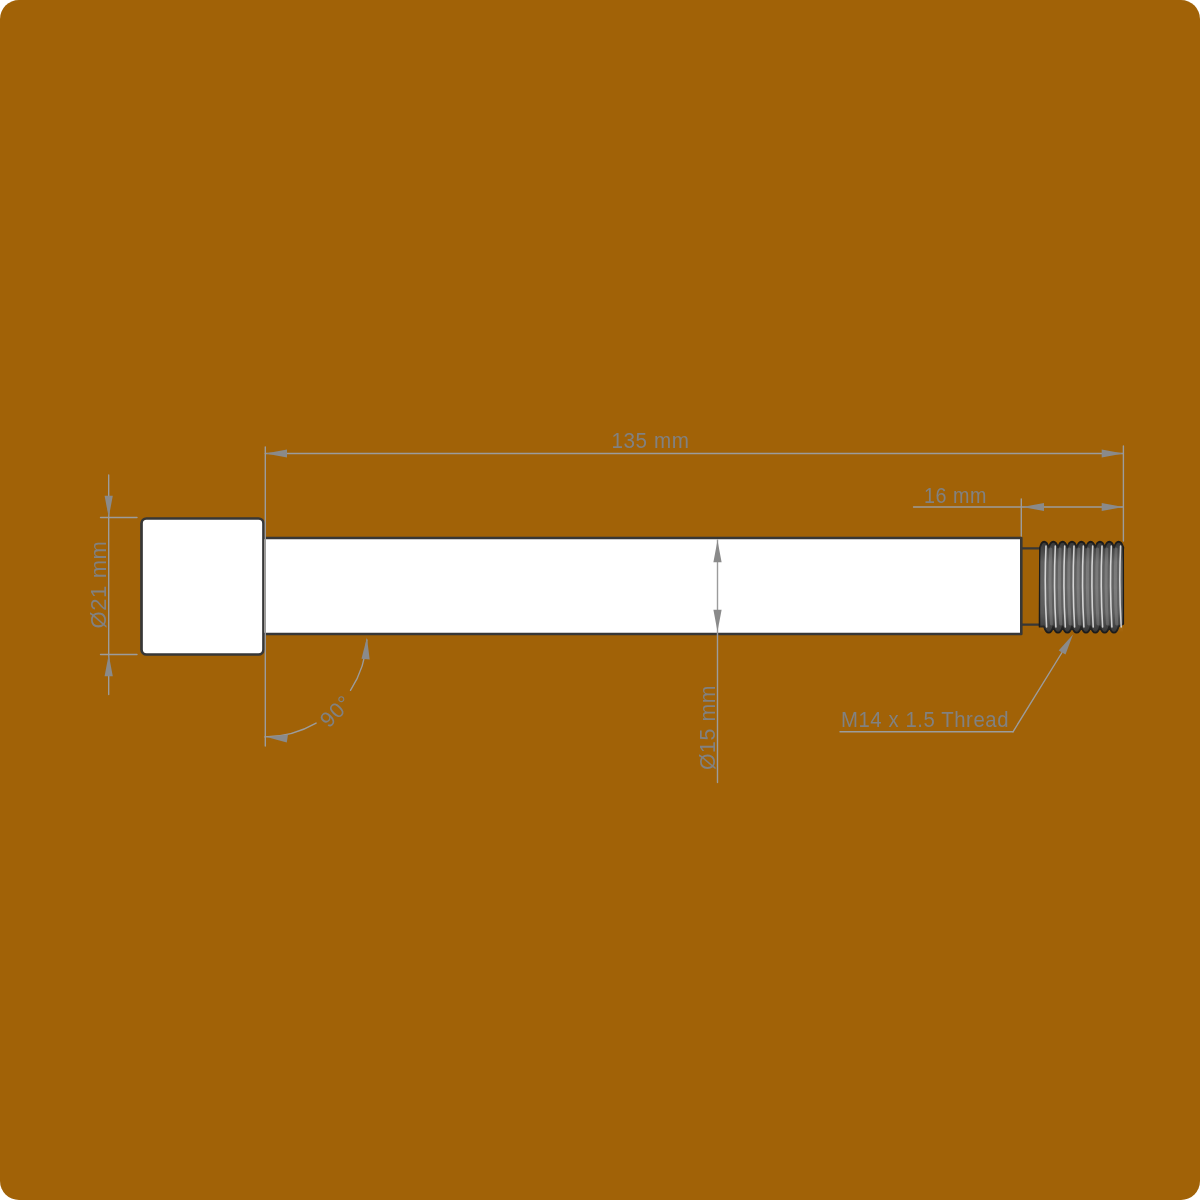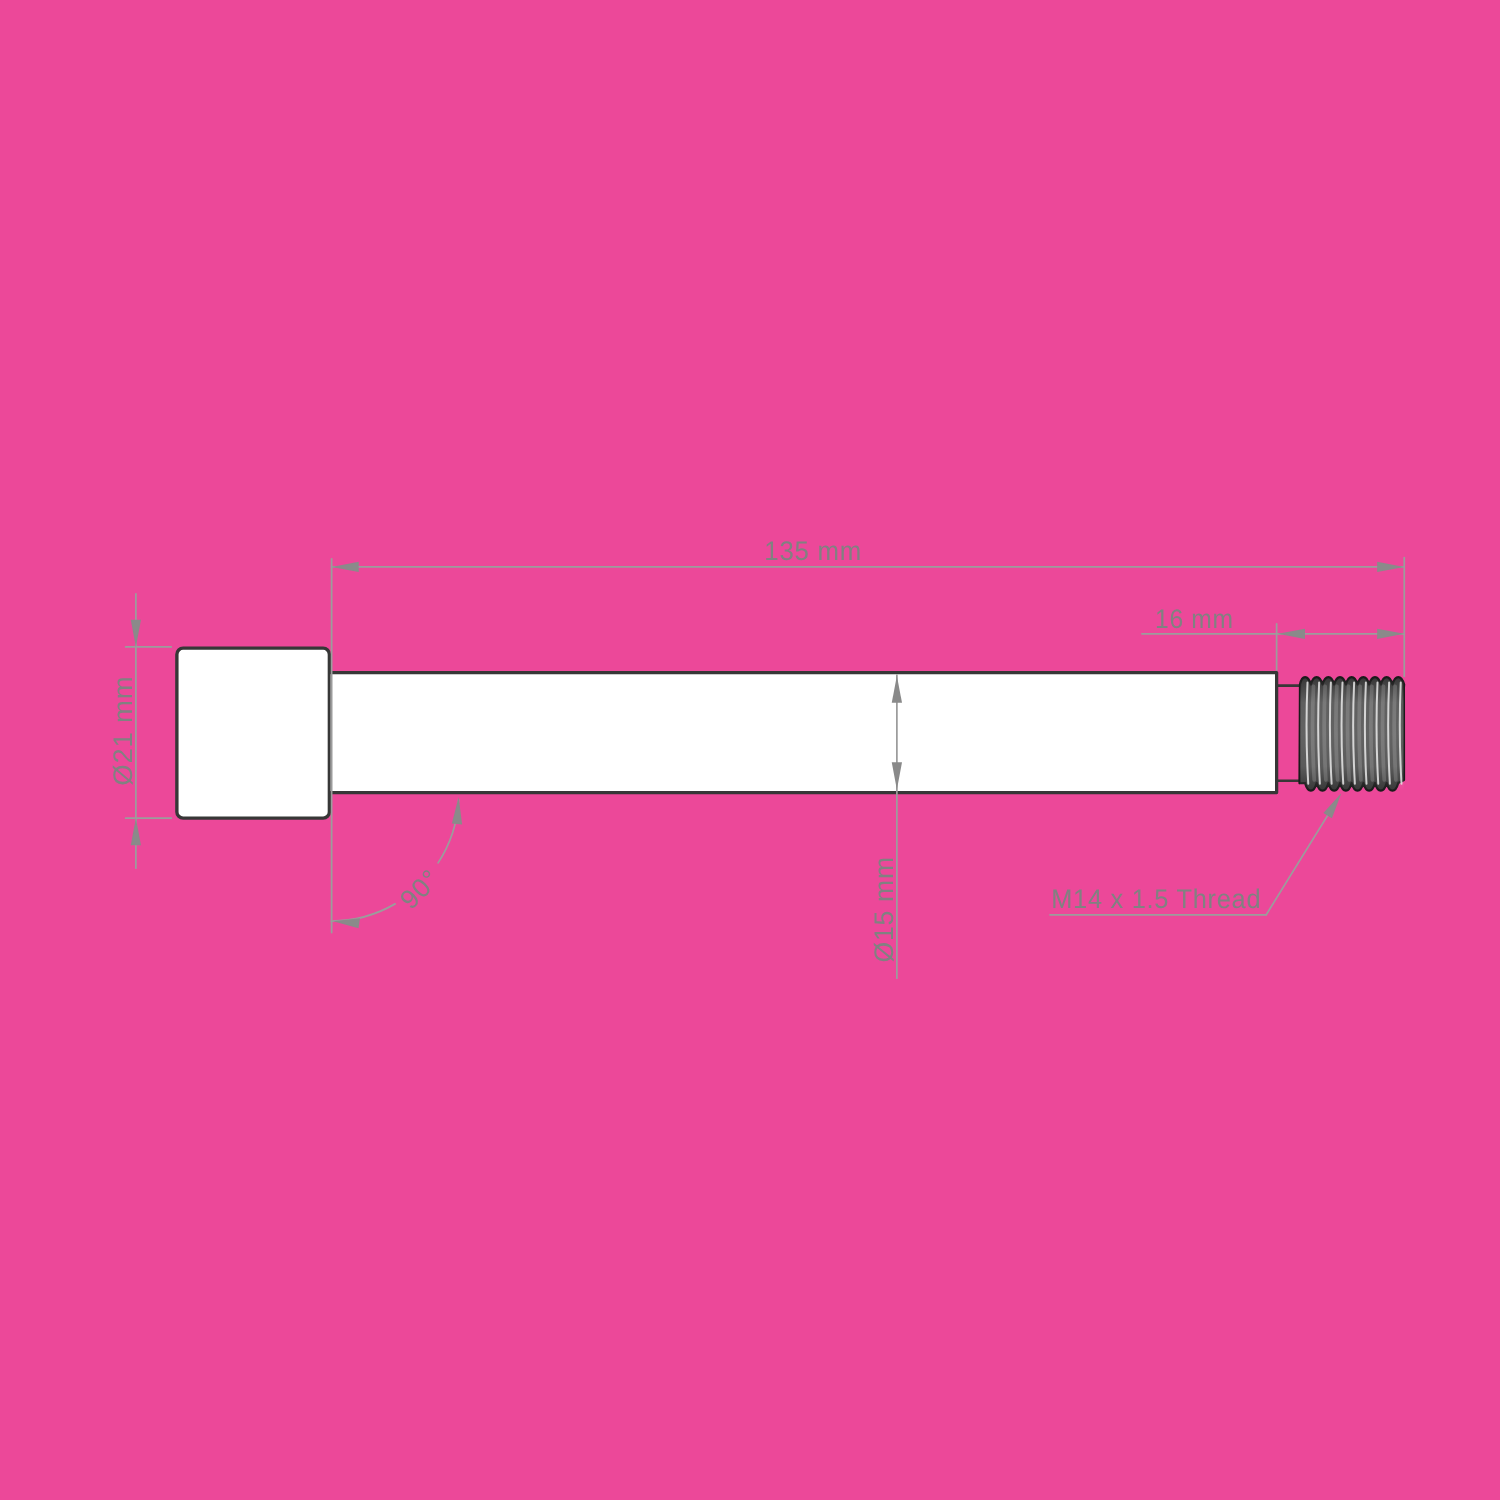--- a/index.html
+++ b/index.html
@@ -1,16 +1,16 @@
 <!DOCTYPE html>
 <html><head>
 <meta charset="utf-8">
 <style>
   html,body{margin:0;padding:0;background:#ffffff;}
-  .page{width:1200px;height:1200px;position:relative;background:#ec4899;overflow:hidden;}
+  .page{width:1200px;height:1200px;position:relative;background:#a16207;overflow:hidden;border-radius:19px;}
   svg{position:absolute;left:0;top:0;filter:blur(0.5px);}
   text{font-family:"Liberation Sans", sans-serif;fill:#818181;}
 </style>
 </head>
 <body>
 <div class="page">
 <svg width="1200" height="1200" viewBox="0 0 1200 1200">
   <defs>
     <linearGradient id="tband" x1="0" y1="542" x2="0" y2="633" gradientUnits="userSpaceOnUse">
       <stop offset="0" stop-color="#ffffff" stop-opacity="0"></stop>

